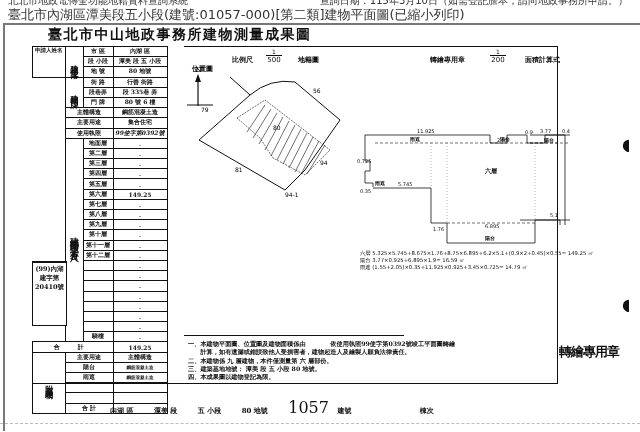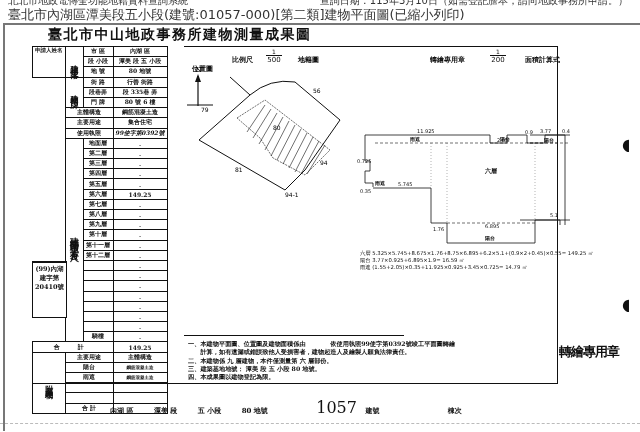--- a/index.html
+++ b/index.html
@@ -13,21 +13,21 @@
   table.info td { border: 1px solid #111; height: 10.2px; padding: 0 2px; text-align: center; white-space: nowrap; font-weight: bold; }
   .vert { writing-mode: vertical-rl; letter-spacing: 2px; font-size: 8px; }
   .right-box { position: absolute; left: 184px; top: 46px; width: 374px; height: 337px; border-top: 1.5px solid #111; border-right: 1.5px solid #111; }
   .label { position: absolute; font-size: 7px; font-weight: bold; white-space: nowrap; }
   .frac { position: absolute; text-align: center; font-size: 7px; font-family: "DejaVu Sans", sans-serif; }
   .frac .n { border-bottom: 1px solid #111; padding: 0 6px; display: block; font-size: 6px; }
   .notes { position: absolute; left: 188px; top: 340px; font-size: 6.2px; line-height: 8.3px; font-weight: bold; }
   .calc { position: absolute; left: 360px; top: 250px; font-size: 5.3px; line-height: 7px; font-family: "DejaVu Sans", sans-serif; }
   .footer { position: absolute; left: 110px; top: 398px; font-size: 7px; font-weight: bold; white-space: nowrap; }
   .footer span { margin-right: 18px; }
-  .footer .big { font-size: 16px; font-weight: normal; margin-right: 6px; margin-left: 28px; }
+  .footer .big { font-size: 16px; font-weight: normal; margin-right: 6px; }
   .dotline { position: absolute; left: 0; top: 423px; width: 640px; border-top: 1px dashed #bbb; }
   .moon { position: absolute; font-size: 16px; font-weight: bold; }
   .stamp { position: absolute; left: 527px; top: 343px; font-size: 13px; font-weight: bold; letter-spacing: -1px; font-family: "DejaVu Sans", sans-serif; padding-left: 32px; }
 </style>
 </head>
 <body>
 
 <div class="hdr1">北北市地政電傳全功能地籍資料查詢系統</div>
 <div class="hdr1r">查詢日期：115年3月10日（如需登記謄本，請向地政事務所申請。）</div>
 <div class="hdr2">臺北市內湖區潭美段五小段(建號:01057-000)[第二類]建物平面圖(已縮小列印)</div>
@@ -183,21 +183,21 @@
         <td colspan="2"></td>
         <td></td>
       </tr>
   <tr>
         <td colspan="2">合 計</td>
         <td></td>
       </tr>
 </tbody>
   </table>
 
-<div style="position:absolute;left:32px;top:261px;width:35px;height:57px;font-size:6.5px;text-align:center;line-height:9px;font-weight:bold;background:#fff;border:1px solid #111;border-top:2px solid #111;padding-top:2px;">(99)內湖建字第20410號</div>
+<div style="position:absolute;left:32px;top:261px;width:35px;height:65px;font-size:6.5px;text-align:center;line-height:9px;font-weight:bold;background:#fff;border:1px solid #111;border-top:2px solid #111;padding-top:2px;">(99)內湖建字第20410號</div>
 
 <div class="right-box"></div>
 
 <span class="label" style="left:192px;top:64px;">位置圖</span>
 <span class="label" style="left:232px;top:55px;">比例尺</span>
 <div class="frac" style="left:266px;top:48px;"><span class="n">1</span><span>500</span></div>
 <span class="label" style="left:298px;top:55px;">地籍圖</span>
 
 <svg style="position:absolute;left:185px;top:60px;" width="175" height="140">
   <text x="10" y="12" font-size="8" font-family="DejaVu Serif">N</text>

